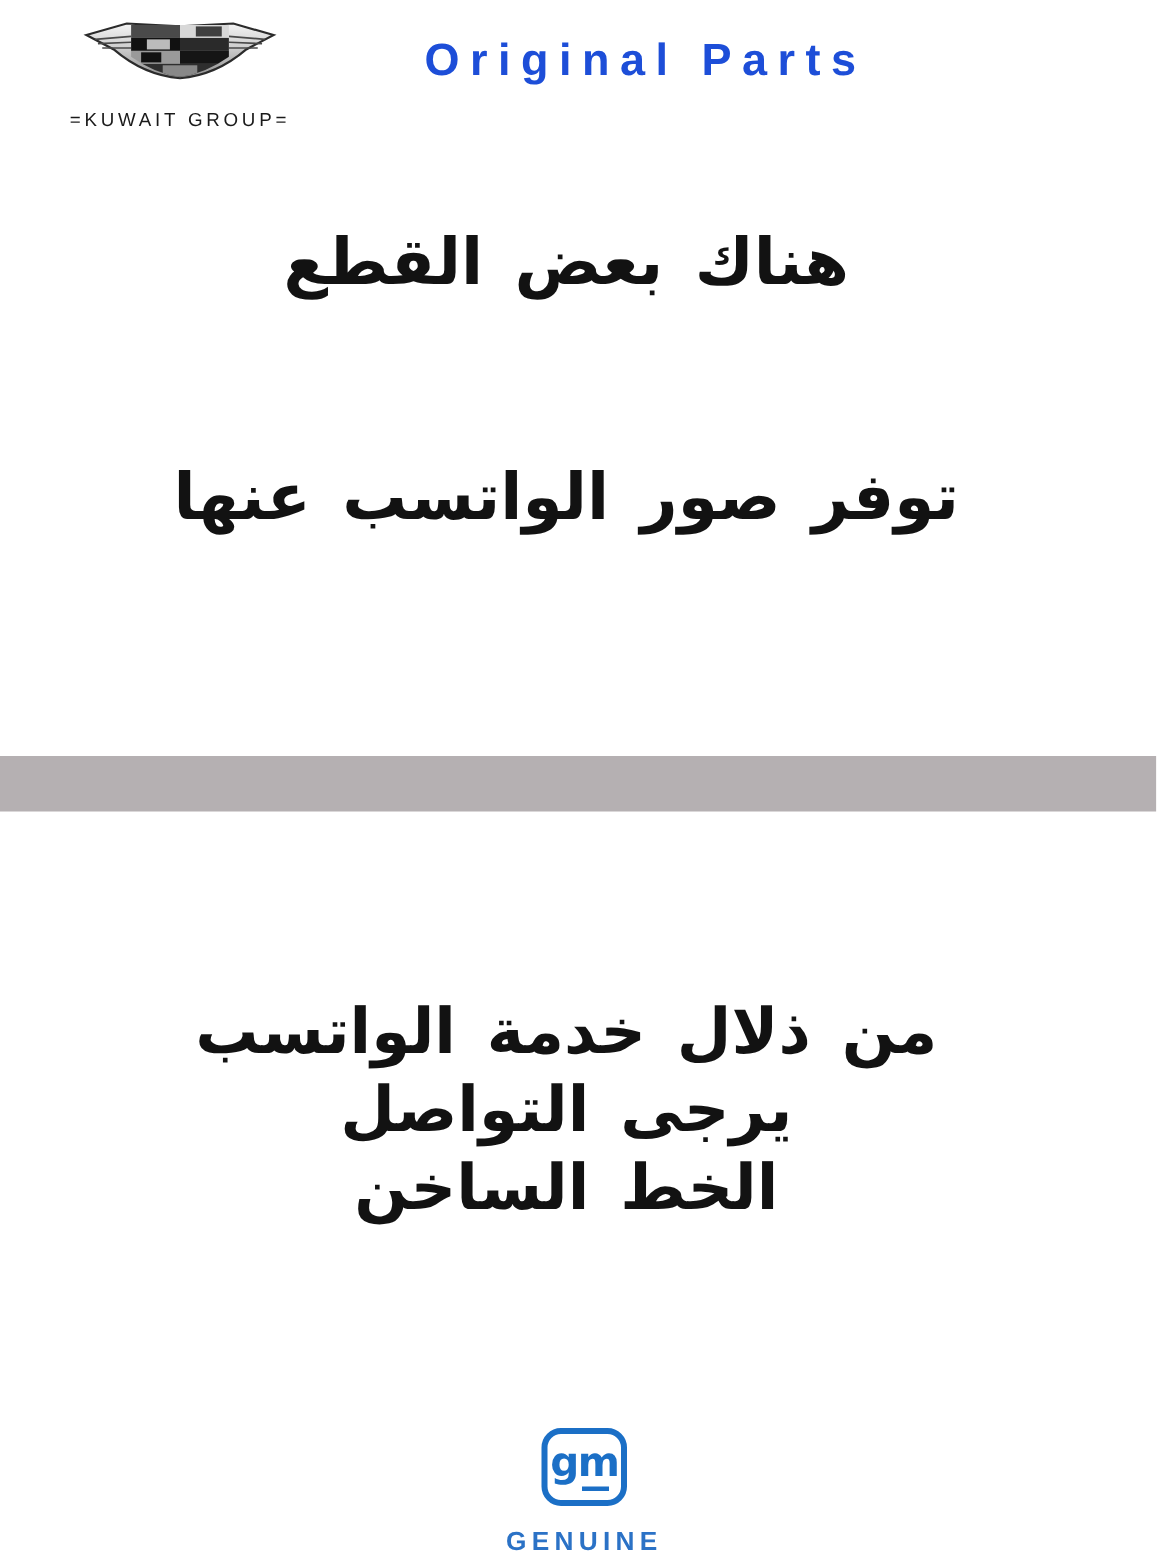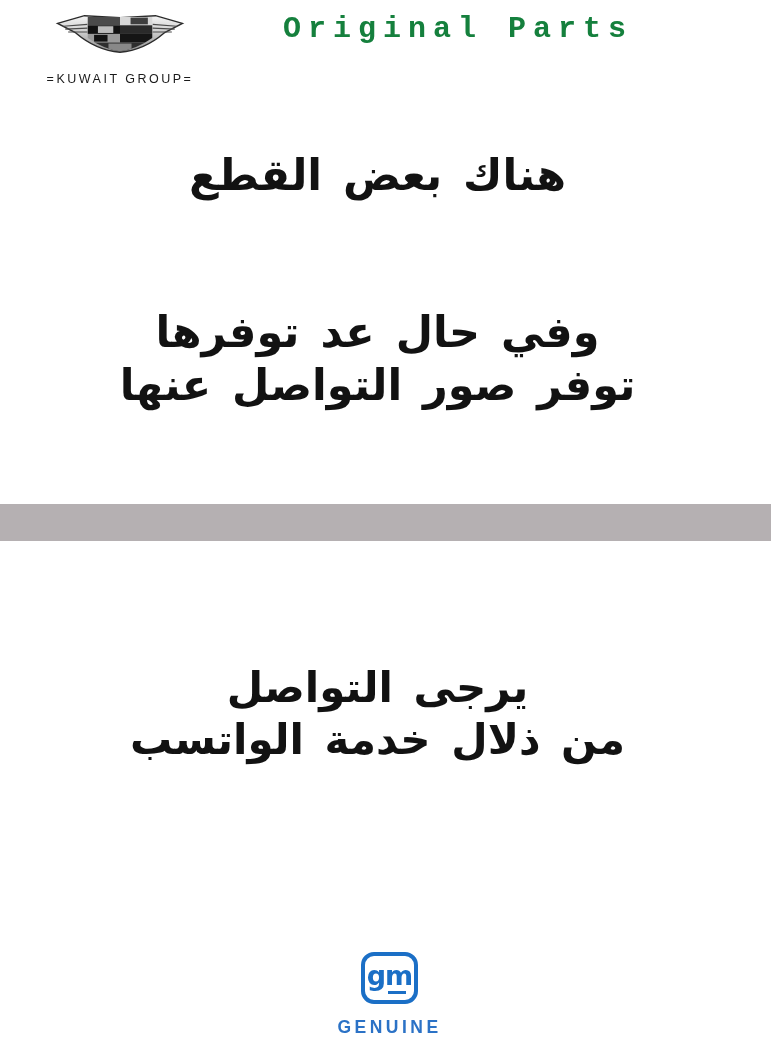--- a/index.html
+++ b/index.html
@@ -18,27 +18,27 @@
   }
   .brand-caption{
     margin-top:12px;
     font-size:12.5px;
     letter-spacing:2.5px;
     color:#1a1a1a;
     white-space:nowrap;
     font-family:"Liberation Sans",sans-serif;
   }
   .page-title{
-    position:absolute;left:283px;top:12px;
+    position:absolute;left:283px;top:24px;
     font-size:30px;
     font-weight:600;
     letter-spacing:7px;
-    color:#15803d;
+    color:#1d4ed8;
     white-space:nowrap;
-    font-family:Liberation Mono, monospace;
+    font-family:Liberation Sans, sans-serif;
   }
 
   
   .ar{
     position:absolute;left:0;right:16px;
     text-align:center;
     direction:rtl;
     color:#121212;
     font-weight:700;
     font-family:"DejaVu Sans",sans-serif;
@@ -136,29 +136,29 @@
     <div class="brand-caption">=KUWAIT GROUP=</div>
   </div>
 
   <div class="page-title">Original Parts</div>
 
   <div class="ar sec1" dir="rtl">
     <div>هناك بعض القطع</div>
   </div>
 
   <div class="ar sec2" dir="rtl">
-    <div>وفي حال عد توفرها</div>
-    <div>توفر صور التواصل عنها</div>
+    <div>توفر صور الواتسب عنها</div>
   </div>
 
   <div class="divider"></div>
 
   <div class="ar sec3" dir="rtl">
+    <div>من ذلال خدمة الواتسب</div>
     <div>يرجى التواصل</div>
-    <div>من ذلال خدمة الواتسب</div>
+    <div>الخط الساخن</div>
   </div>
 
   <div class="footer">
     <div class="gm-badge">
       <span class="gm-monogram">gm</span>
       <span class="gm-underline"></span>
     </div>
     <div class="gm-words">
       <div class="w1">GENUINE</div>
       <div class="w2">PARTS</div>

